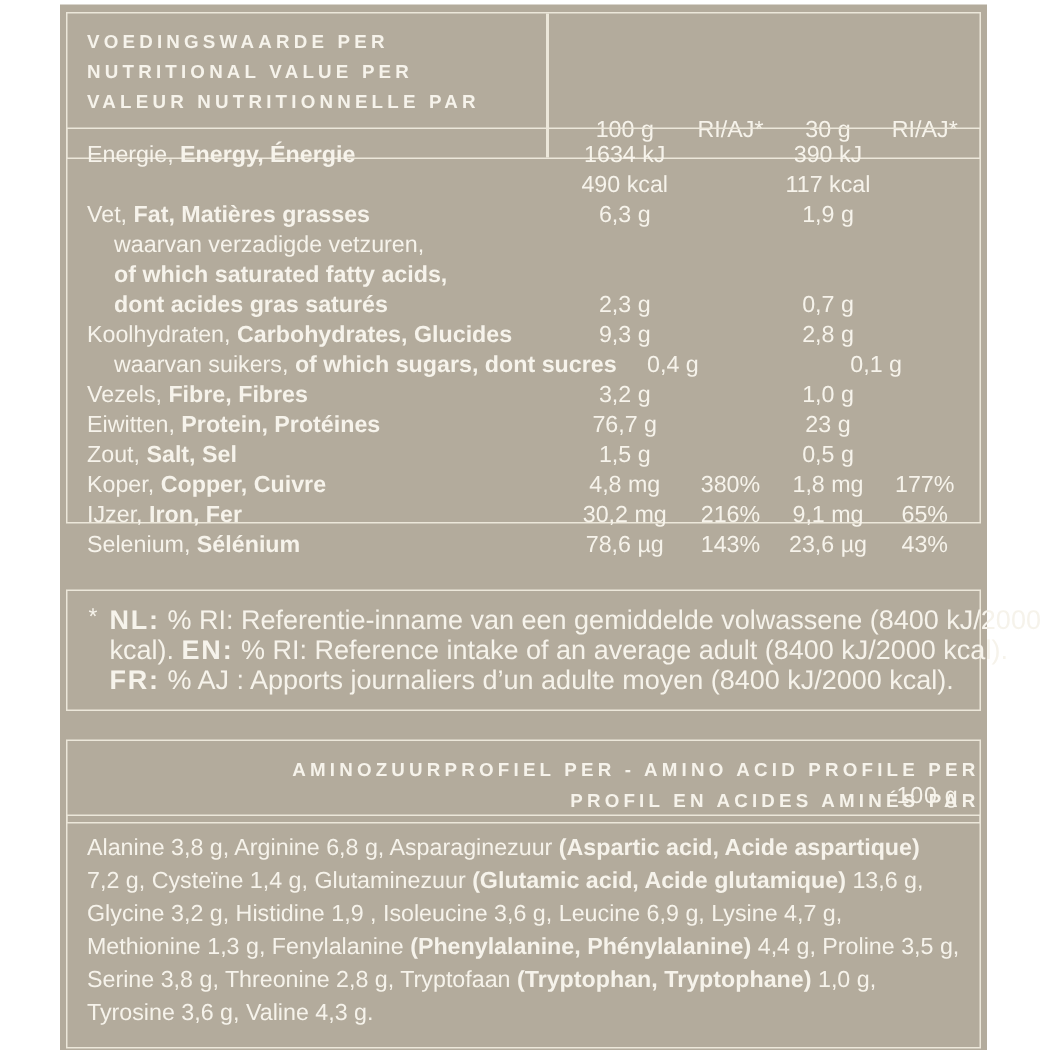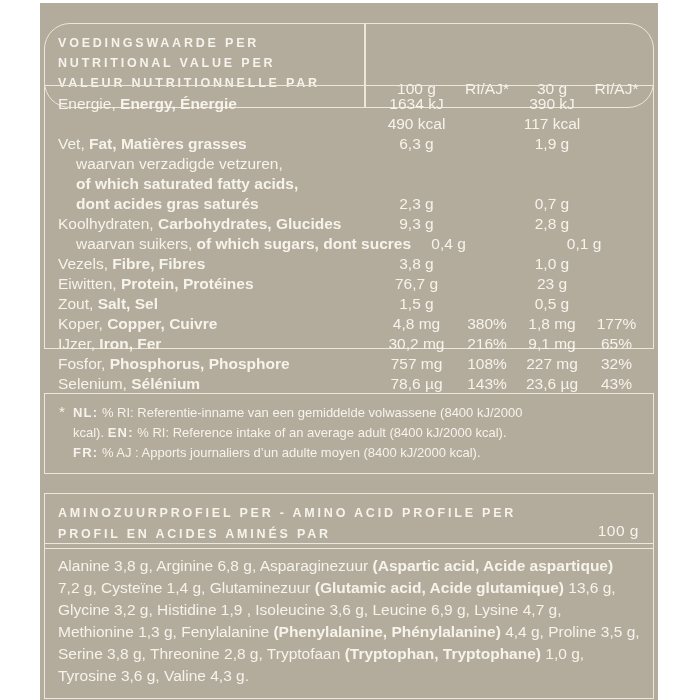--- a/index.html
+++ b/index.html
@@ -17,21 +17,21 @@
   }
   .panel{
     position:absolute;left:40px;top:3px;width:618px;height:697px;
     background:var(--bg);
   }
   .box{
     position:absolute;left:4px;width:610px;
     border:1.5px solid var(--rule);
     box-sizing:border-box;
   }
-  .box-nutr-header{top:20px;height:85px;border-radius:26px;}
+  .box-nutr-header{top:5px;height:98px;}
   .box-nutr-body{top:82px;height:264px;padding:8px 4px 0 13px;}
   .box-footnote{top:390px;height:81px;padding:9px 14px 0 28px;position:absolute;}
   .box-amino-header{top:490px;height:56px;}
   .box-amino-body{top:540px;height:156px;padding:11px 14px 0 13px;}
 
   .hdr-title{
     padding:9px 0 0 13px;
     font-size:12.5px;font-weight:700;letter-spacing:2.8px;line-height:20px;
     text-transform:uppercase;
   }
@@ -46,28 +46,29 @@
   .cols-row{
     position:absolute;left:13px;right:4px;bottom:9px;
     font-size:15.5px;line-height:18px;
   }
   .vc{text-align:center;white-space:nowrap;}
   .t-row{line-height:20px;font-size:15.5px;white-space:nowrap;}
   .t-label{overflow:visible;white-space:nowrap;}
   .t-label.ind{padding-left:18px;}
   .b{font-weight:700;}
 
-  .fn-line{font-size:13px;line-height:20px;white-space:nowrap;}
+  .fn-line{font-size:18px;line-height:20px;white-space:nowrap;}
   .fn-line .b{letter-spacing:1.2px;}
   .fn-star{position:absolute;left:14px;top:9px;font-size:15.3px;}
 
   .amino-title{
     padding:9px 0 0 13px;
     font-size:12.5px;font-weight:700;letter-spacing:2.8px;line-height:21px;
     text-transform:uppercase;
+    text-align:right;
   }
   .amino-amount{
     position:absolute;right:14px;bottom:8px;
     font-size:15.5px;font-weight:400;letter-spacing:0.5px;
   }
   .am-line{font-size:15.5px;line-height:22px;white-space:nowrap;}
 </style>
 </head>
 <body>
 
@@ -141,21 +142,21 @@
       </div>
       <div class="grid-row t-row">
         <div class="t-label ind"><span>waarvan suikers, </span><span class="b">of which sugars, dont sucres</span></div>
         <div class="vc">0,4 g</div>
         <div class="vc"></div>
         <div class="vc">0,1 g</div>
         <div class="vc"></div>
       </div>
       <div class="grid-row t-row">
         <div class="t-label"><span>Vezels, </span><span class="b">Fibre, Fibres</span></div>
-        <div class="vc">3,8 g</div>
+        <div class="vc">3,2 g</div>
         <div class="vc"></div>
         <div class="vc">1,0 g</div>
         <div class="vc"></div>
       </div>
       <div class="grid-row t-row">
         <div class="t-label"><span>Eiwitten, </span><span class="b">Protein, Protéines</span></div>
         <div class="vc">76,7 g</div>
         <div class="vc"></div>
         <div class="vc">23 g</div>
         <div class="vc"></div>
@@ -173,27 +174,20 @@
         <div class="vc">380%</div>
         <div class="vc">1,8 mg</div>
         <div class="vc">177%</div>
       </div>
       <div class="grid-row t-row">
         <div class="t-label"><span>IJzer, </span><span class="b">Iron, Fer</span></div>
         <div class="vc">30,2 mg</div>
         <div class="vc">216%</div>
         <div class="vc">9,1 mg</div>
         <div class="vc">65%</div>
-      </div>
-      <div class="grid-row t-row">
-        <div class="t-label"><span>Fosfor, </span><span class="b">Phosphorus, Phosphore</span></div>
-        <div class="vc">757 mg</div>
-        <div class="vc">108%</div>
-        <div class="vc">227 mg</div>
-        <div class="vc">32%</div>
       </div>
       <div class="grid-row t-row">
         <div class="t-label"><span>Selenium, </span><span class="b">Sélénium</span></div>
         <div class="vc">78,6 µg</div>
         <div class="vc">143%</div>
         <div class="vc">23,6 µg</div>
         <div class="vc">43%</div>
       </div>
     </div>
 

